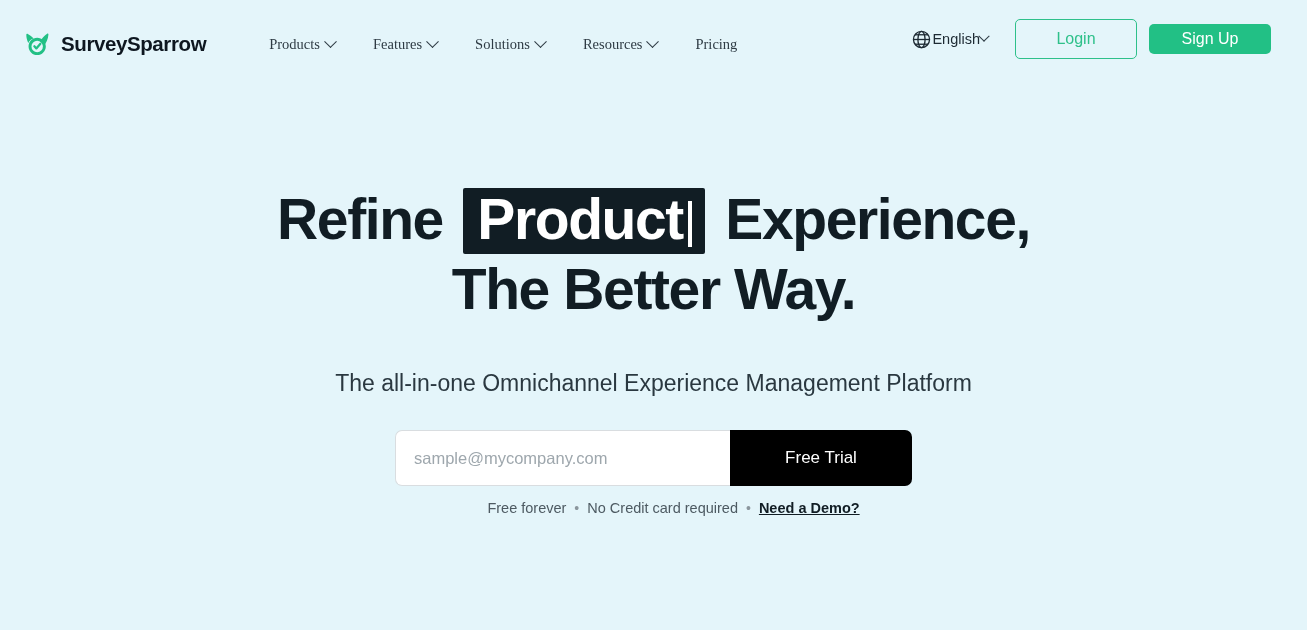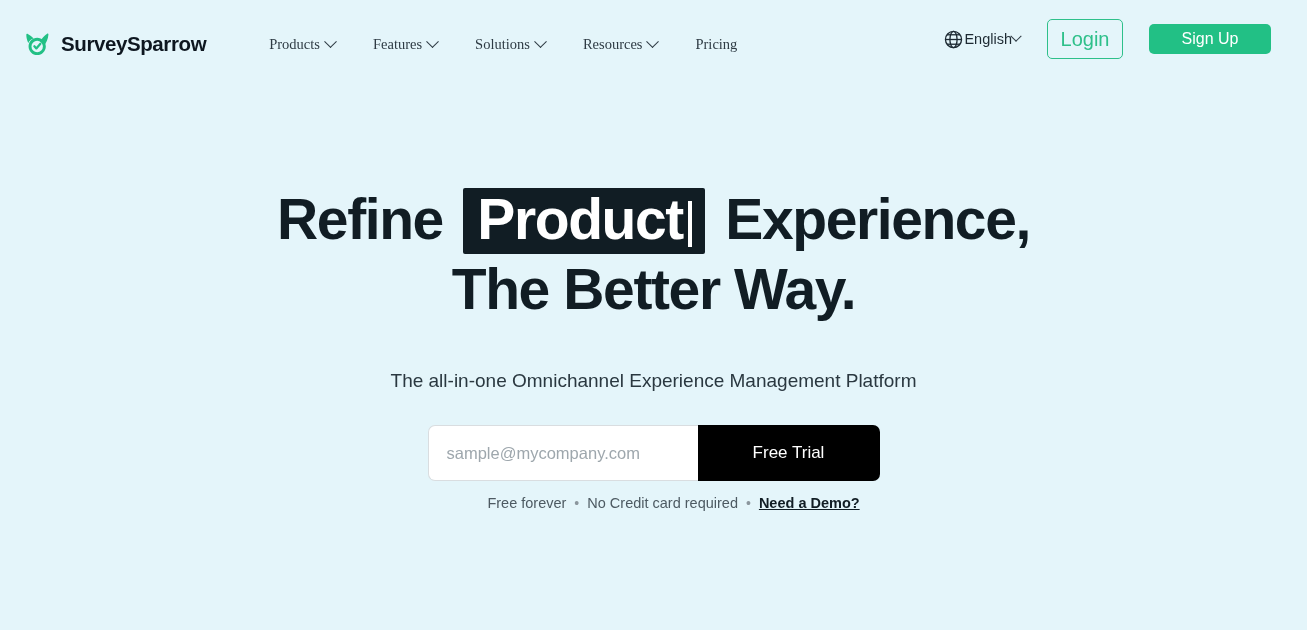--- a/index.html
+++ b/index.html
@@ -86,33 +86,33 @@
     margin-right: 27px;
   }
   .globe { width: 21px; height: 21px; display: block; }
   .lang-label {
     font-size: 14.5px;
     color: #1d2a33;
   }
   .lang .chev { width: 8px; height: 8px; }
 
   .btn-login {
-    width: 76px;
+    width: 122px;
     height: 40px;
     border: 1.3px solid #2ec08a;
     border-radius: 5px;
     background: transparent;
     color: #2ec08a;
-    font-size: 20px;
+    font-size: 16px;
     font-family: inherit;
     cursor: pointer;
     display: flex;
     align-items: center;
     justify-content: center;
-    margin-right: 26px;
+    margin-right: 12px;
   }
 
   .btn-signup {
     width: 122px;
     height: 30px;
     border: none;
     border-radius: 5px;
     background: #22c085;
     color: #ffffff;
     font-size: 16px;
@@ -154,35 +154,35 @@
     display: inline-block;
     width: 4px;
     height: 46px;
     background: #ffffff;
     vertical-align: -8px;
     margin-left: 5px;
   }
 
   .subhead {
     margin-top: 46px;
-    font-size: 19px;
+    font-size: 23px;
     color: #2a3840;
     font-weight: 400;
   }
 
   
   .cta {
     margin-top: 33px;
     display: flex;
     justify-content: center;
   }
   .cta-group {
     display: flex;
     height: 56px;
-    width: 452px;
+    width: 517px;
   }
   .email-input {
     flex: 1 1 auto;
     height: 56px;
     border: 1px solid #d9dde0;
     border-right: none;
     border-radius: 7px 0 0 7px;
     background: #ffffff;
     font-family: inherit;
     font-size: 16.5px;

